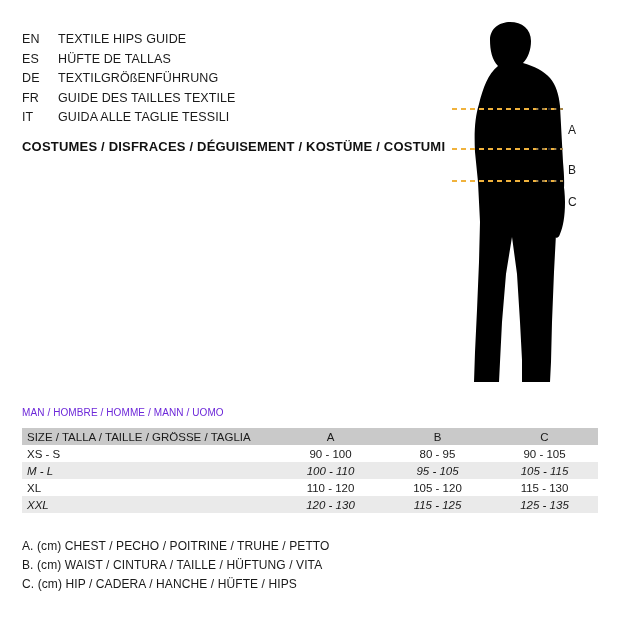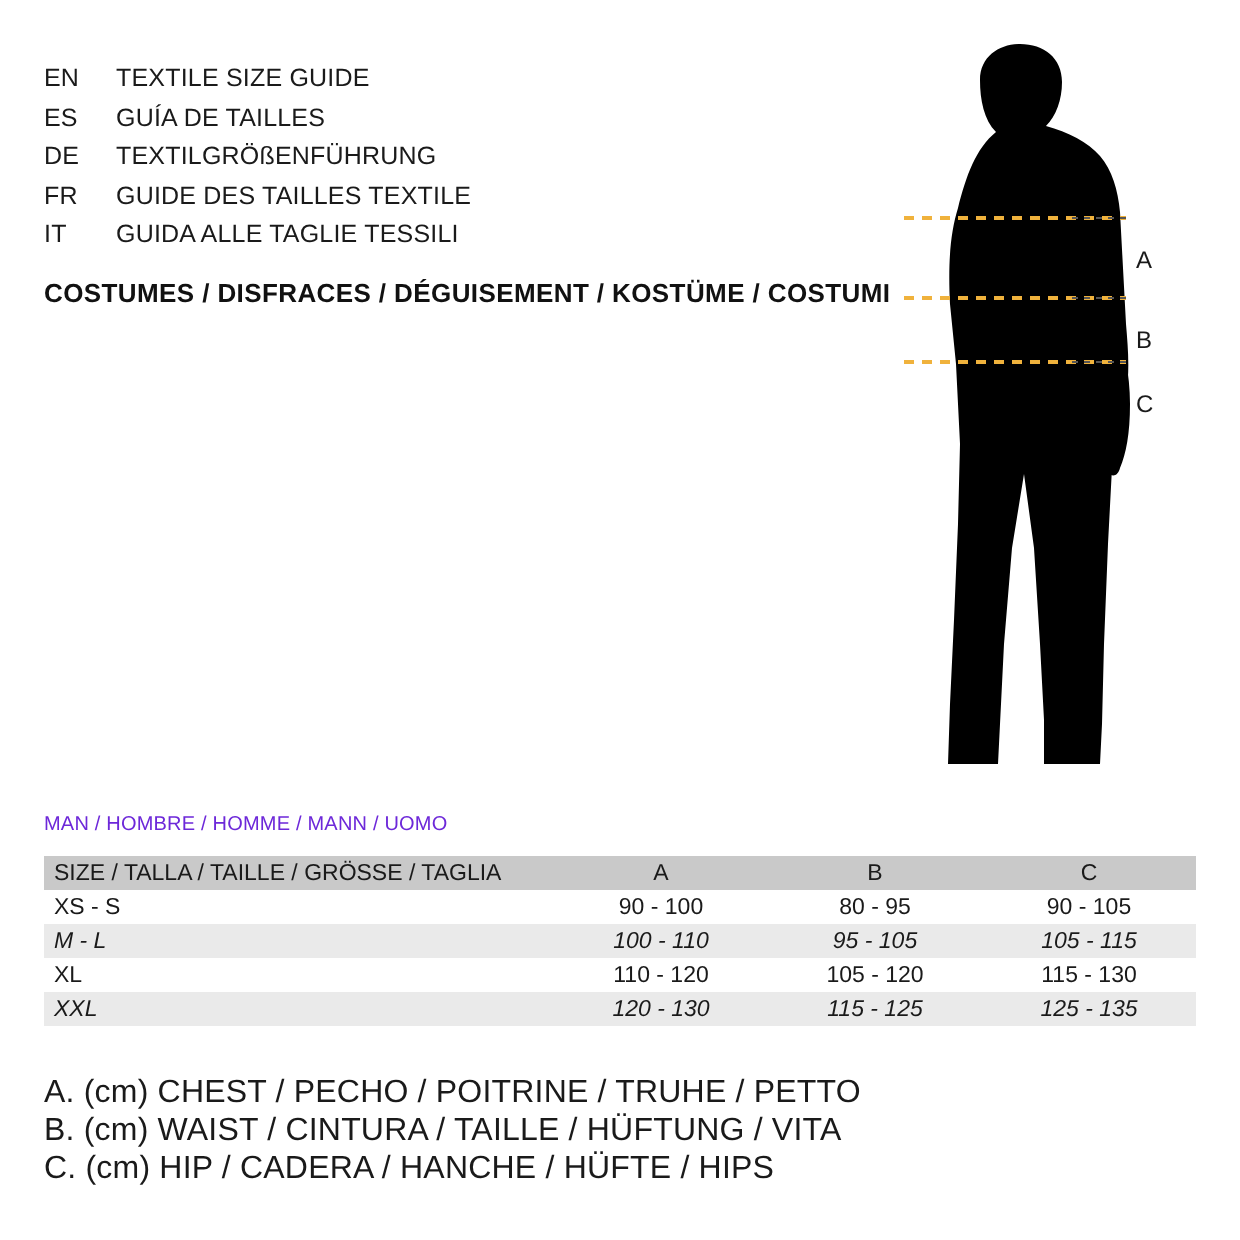--- a/index.html
+++ b/index.html
@@ -109,40 +109,40 @@
     padding-left: 39px;
   }
   tbody tr.odd { background: #ffffff; }
   tbody tr.even { background: #eaeaea; font-style: italic; }
 
   
   .legend {
     position: absolute;
     left: 22px;
     top: 537px;
-    font-size: 16px;
+    font-size: 12px;
     line-height: 19px;
     color: #1a1a1a;
     letter-spacing: 0.1px;
   }
   .legend div { white-space: nowrap; }
 </style>
 </head>
 <body>
 
 <div class="page">
 
   <div class="lang-block">
     <div class="lang-row">
       <span class="lang-code">EN</span>
-      <span class="lang-text">TEXTILE SIZE GUIDE</span>
+      <span class="lang-text">TEXTILE HIPS GUIDE</span>
     </div>
     <div class="lang-row">
       <span class="lang-code">ES</span>
-      <span class="lang-text">GUÍA DE TAILLES</span>
+      <span class="lang-text">HÜFTE DE TALLAS</span>
     </div>
     <div class="lang-row">
       <span class="lang-code">DE</span>
       <span class="lang-text">TEXTILGRÖßENFÜHRUNG</span>
     </div>
     <div class="lang-row">
       <span class="lang-code">FR</span>
       <span class="lang-text">GUIDE DES TAILLES TEXTILE</span>
     </div>
     <div class="lang-row">

